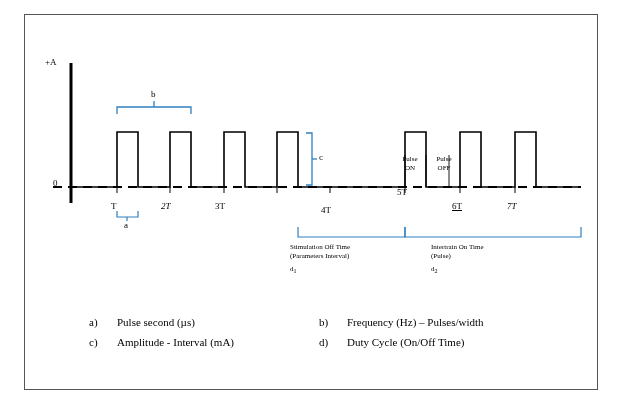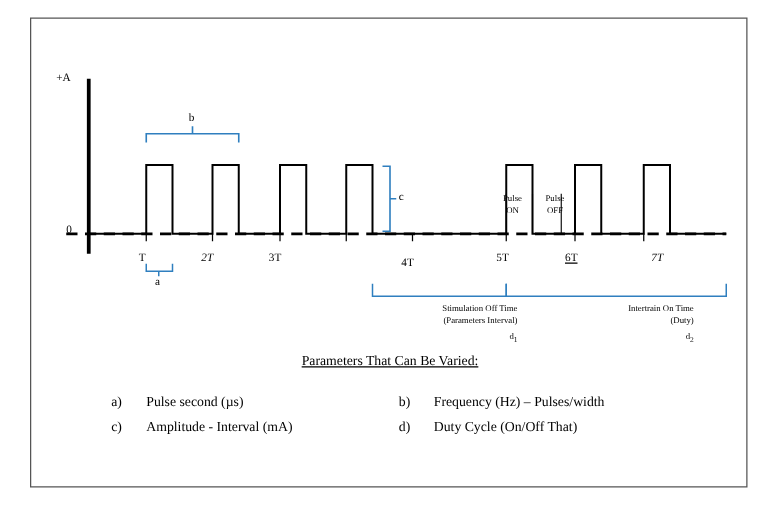--- a/index.html
+++ b/index.html
@@ -33,21 +33,21 @@
   }
   .lbl {
     position: absolute;
     font-family: "Liberation Serif", serif;
     white-space: nowrap;
   }
   .axis-lbl { font-size: 9px; }
   .tick-lbl { font-size: 9px; }
   .small-note {
     font-size: 7px;
-    text-align: right;
+    text-align: left;
     line-height: 1.25;
   }
   .sub { font-size: 6px; vertical-align: sub; }
   #params-title {
     position: absolute;
     left: 0;
     top: 268px;
     width: 574px;
     text-align: center;
     font-size: 11px;
@@ -135,23 +135,23 @@
     </g>
   </svg>
 
   <div class="lbl axis-lbl" style="left:20px; top:42px;">+A</div>
   <div class="lbl axis-lbl" style="left:28px; top:163px;">0</div>
 
   <div class="lbl tick-lbl" style="left:86px; top:186px;">T</div>
   <div class="lbl tick-lbl" style="left:136px; top:186px;font-style:italic;">2T</div>
   <div class="lbl tick-lbl" style="left:190px; top:186px;">3T</div>
   <div class="lbl tick-lbl" style="left:296px; top:190px;">4T</div>
-  <div class="lbl tick-lbl" style="left:372px; top:186px;">5T</div>
+  <div class="lbl tick-lbl" style="left:372px; top:172px;">5T</div>
   <div class="lbl tick-lbl" style="left:427px; top:186px;text-decoration:underline;">6T</div>
-  <div class="lbl tick-lbl" style="left:496px; top:186px;font-style:italic;">7T</div>
+  <div class="lbl tick-lbl" style="left:482px; top:186px;font-style:italic;">7T</div>
 
   <div class="lbl axis-lbl" style="left:126px; top:74px;">b</div>
   <div class="lbl axis-lbl" style="left:99px; top:205px;">a</div>
   <div class="lbl axis-lbl" style="left:294px; top:137px;">c</div>
 
   <div class="lbl" style="left:368px; top:140px; width:34px; text-align:center; font-size:7px; line-height:1.3;">
     <span>Pulse</span><br>
     <span>ON</span>
   </div>
   <div class="lbl" style="left:402px; top:140px; width:34px; text-align:center; font-size:7px; line-height:1.3;">
@@ -162,40 +162,37 @@
   <div class="lbl small-note" style="left:265px; top:228px; width:124px;">
     <span>Stimulation Off Time</span><br>
     <span>(Parameters Interval)</span><br>
     <span style="display:inline-block; margin-top:4px;">
       <span>d</span><span class="sub">1</span>
     </span>
   </div>
 
   <div class="lbl small-note" style="left:406px; top:228px; width:124px;">
     <span>Intertrain On Time</span><br>
-    <span>(Duty)</span><br>
+    <span>(Pulse)</span><br>
     <span style="display:inline-block; margin-top:4px;">
       <span>d</span><span class="sub">2</span>
     </span>
   </div>
 
-  <div id="params-title">
-    <span>Parameters That Can Be Varied:</span>
-  </div>
 
   <table id="params-table">
     <tbody>
       <tr>
         <td class="key-cell">a)</td>
         <td class="txt-cell-left">Pulse second (µs)</td>
         <td class="key-cell2">b)</td>
         <td>Frequency (Hz) – Pulses/width</td>
       </tr>
       <tr>
         <td class="key-cell">c)</td>
         <td class="txt-cell-left">Amplitude - Interval (mA)</td>
         <td class="key-cell2">d)</td>
-        <td>Duty Cycle (On/Off That)</td>
+        <td>Duty Cycle (On/Off Time)</td>
       </tr>
     </tbody>
   </table>
 
 </div>
 
 </body></html>

